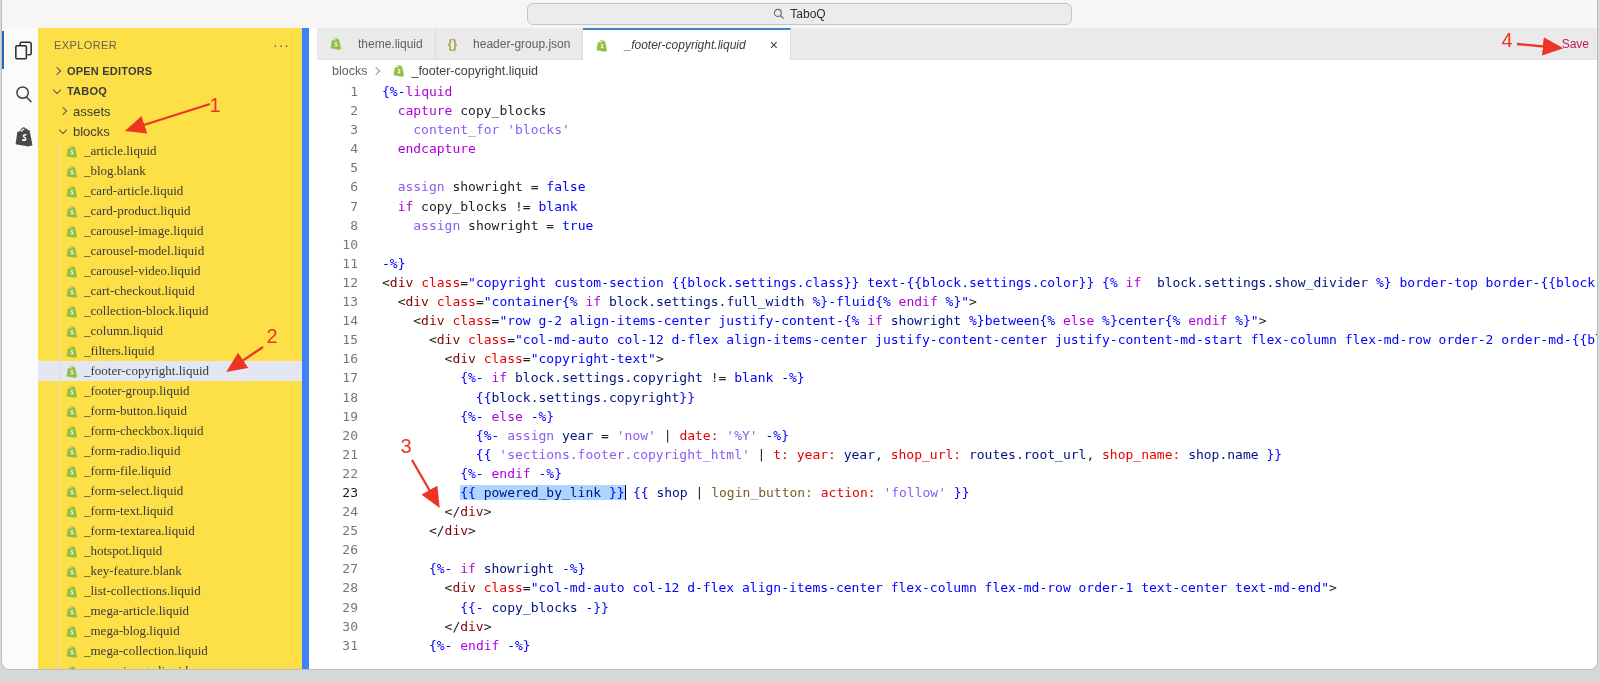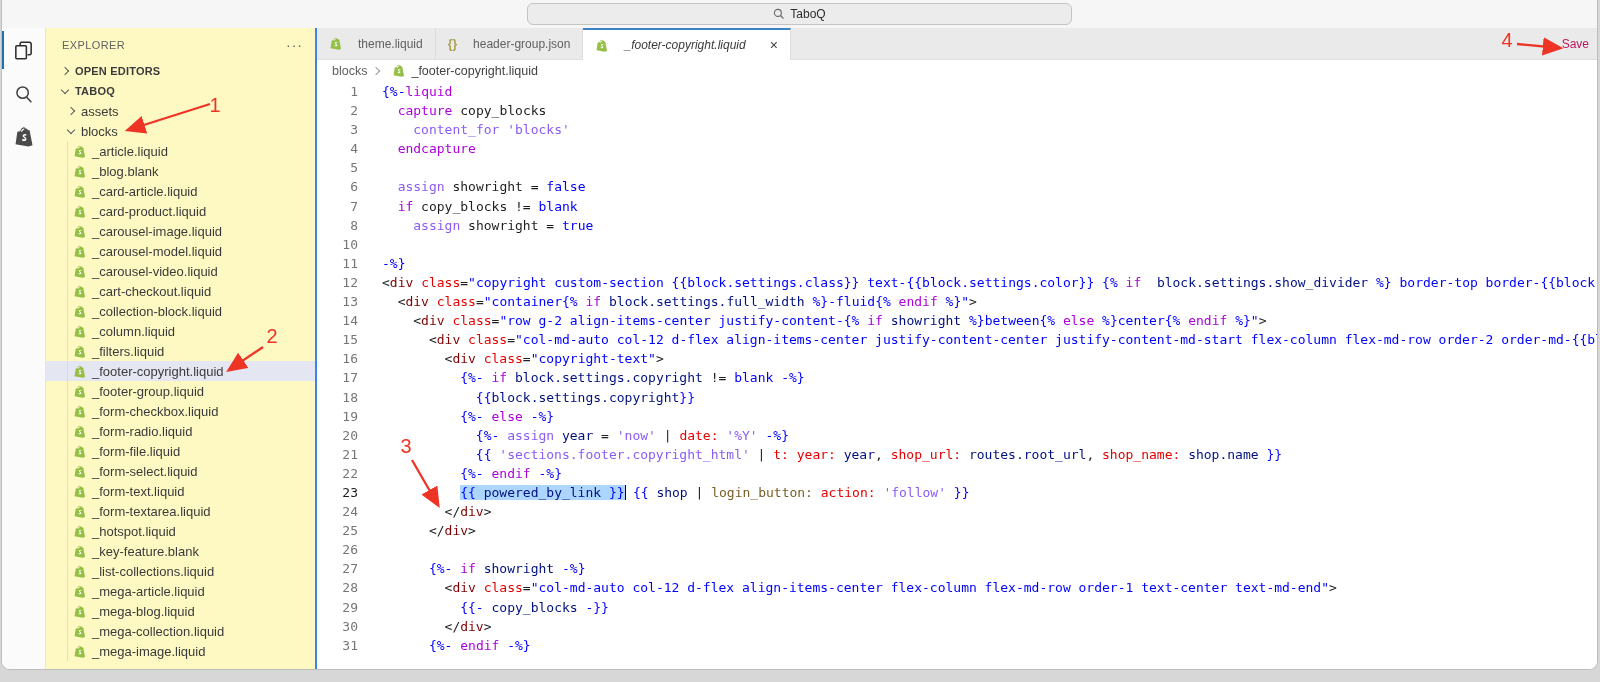--- a/index.html
+++ b/index.html
@@ -8,33 +8,33 @@
   .window:before{content:"";position:absolute;inset:0;border-radius:inherit;pointer-events:none;}
   
   .titlebar{position:absolute;left:0;top:0;right:0;height:28px;background:#f6f6f6;display:flex;align-items:center;justify-content:center;}
   .searchbox{width:543px;height:20px;background:#ececec;border:1px solid #c4c4c4;border-radius:6px;display:flex;align-items:center;justify-content:center;gap:5px;color:#2c2c2c;font-size:12px;}
   .searchbox svg{opacity:.75}
   
   .activitybar{position:absolute;left:0;top:28px;bottom:0;width:44px;background:#fbfbfb;border-right:1px solid #e5e5e5;box-sizing:border-box;}
   .ab-item{position:relative;height:44px;display:flex;align-items:center;justify-content:center;}
   .ab-item.active:before{content:"";position:absolute;left:0;top:3px;bottom:3px;width:2px;background:#1f6fb5;}
   
-  .sidebar{position:absolute;left:44px;top:28px;bottom:0;width:271px;background:#fef9c3;border-right:2px solid #3b82f6;box-sizing:border-box;font-size:13px;color:#3b3b3b;overflow:hidden;}
+  .sidebar{position:absolute;left:36px;top:28px;bottom:0;width:271px;background:#fde047;border-right:7px solid #3b82f6;box-sizing:border-box;font-size:13px;color:#3b3b3b;overflow:hidden;}
   .sb-header{height:33px;display:flex;align-items:center;padding:0 12px 0 16px;}
   .sb-title{font-size:11px;color:#616161;letter-spacing:.4px;flex:1;}
   .sb-actions{color:#616161;font-size:14px;letter-spacing:1px;cursor:pointer;}
   .sb-row{height:20px;display:flex;align-items:center;white-space:nowrap;}
   .sb-section{padding-left:16px;font-size:11px;font-weight:bold;color:#3b3b3b;letter-spacing:.2px;}
   .sb-folder{padding-left:22px;}
   .chev{display:inline-block;width:5px;height:5px;border-right:1.2px solid #5a5a5a;border-bottom:1.2px solid #5a5a5a;margin-right:7px;flex:0 0 auto;}
   .chev.right{transform:rotate(-45deg);}
   .chev.down{transform:rotate(45deg);margin-top:-3px;}
   .files{position:relative;}
   .files:before{content:"";position:absolute;left:21px;top:0;bottom:0;width:1px;background:#dcdcdc;}
-  .file-row{height:20px;display:flex;align-items:center;padding-left:27px;white-space:nowrap;cursor:pointer;}
+  .file-row{height:20px;display:flex;align-items:center;padding-left:27px;white-space:nowrap;cursor:pointer;font-family:Liberation Serif, serif;}
   .file-row.selected{background:#e4e6f1;}
   .file-row svg{margin-right:6px;flex:0 0 auto;}
   
   .editor{position:absolute;left:315px;top:28px;right:0;bottom:0;background:#fff;}
   .tabbar{position:absolute;left:0;top:0;right:0;height:32px;background:#eaeaea;border-bottom:1px solid #e0e0e0;display:flex;align-items:stretch;box-sizing:border-box;}
   .tab{display:flex;align-items:center;gap:16px;padding:0 12px;font-size:12px;color:#616161;border-right:1px solid #dcdcdc;background:#eaeaea;position:relative;cursor:pointer;}
   .tab.active{background:#fff;color:#3b3b3b;border-top:2px solid #3b82c6;box-sizing:border-box;margin-bottom:-1px;}
   .tab.active .tab-label{font-style:italic;}
   .tab-close{margin-left:8px;font-size:14px;color:#424242;line-height:1;}
   .json-icon{color:#a8a04c;font-weight:bold;font-size:12px;}
@@ -197,20 +197,27 @@
     <path fill="#fff" d="M9 5.5s-.5-.2-1-.2c-.9 0-1.6.5-1.6 1.3 0 .9 1.5 1 1.5 1.9 0 .3-.2.4-.5.4-.5 0-1.1-.4-1.1-.4l-.3 1s.5.5 1.4.5c1 0 1.6-.6 1.6-1.4 0-1-1.5-1.2-1.5-1.9 0-.2.1-.4.5-.4s.8.2.8.2L9 5.5z"></path>
   </svg>
           <span>_footer-copyright.liquid</span>
         </div>
         <div class="file-row">
           <svg width="13" height="13" viewBox="0 0 14 14">
     <path fill="#96bf48" d="M9.9 2.8c-.2-.6-.6-1.1-1.2-1.1l-.3.1C8 1.1 7.5.9 7.1.9 5.9 1 5.2 2.4 4.9 3.4l-1.6.5c-.4.1-.5.2-.5.6L1.7 12.1l8.6 1.5L13 12.9 11 2.6l-1.1.2zM7.8 2.1c-.6.2-1.2.6-1.6 1.6l-1 .3C5.5 3.1 6.1 1.8 7.1 1.7c.3 0 .5.2.7.4z"></path>
     <path fill="#fff" d="M9 5.5s-.5-.2-1-.2c-.9 0-1.6.5-1.6 1.3 0 .9 1.5 1 1.5 1.9 0 .3-.2.4-.5.4-.5 0-1.1-.4-1.1-.4l-.3 1s.5.5 1.4.5c1 0 1.6-.6 1.6-1.4 0-1-1.5-1.2-1.5-1.9 0-.2.1-.4.5-.4s.8.2.8.2L9 5.5z"></path>
   </svg>
           <span>_footer-group.liquid</span>
+        </div>
+        <div class="file-row">
+          <svg width="13" height="13" viewBox="0 0 14 14">
+    <path fill="#96bf48" d="M9.9 2.8c-.2-.6-.6-1.1-1.2-1.1l-.3.1C8 1.1 7.5.9 7.1.9 5.9 1 5.2 2.4 4.9 3.4l-1.6.5c-.4.1-.5.2-.5.6L1.7 12.1l8.6 1.5L13 12.9 11 2.6l-1.1.2zM7.8 2.1c-.6.2-1.2.6-1.6 1.6l-1 .3C5.5 3.1 6.1 1.8 7.1 1.7c.3 0 .5.2.7.4z"></path>
+    <path fill="#fff" d="M9 5.5s-.5-.2-1-.2c-.9 0-1.6.5-1.6 1.3 0 .9 1.5 1 1.5 1.9 0 .3-.2.4-.5.4-.5 0-1.1-.4-1.1-.4l-.3 1s.5.5 1.4.5c1 0 1.6-.6 1.6-1.4 0-1-1.5-1.2-1.5-1.9 0-.2.1-.4.5-.4s.8.2.8.2L9 5.5z"></path>
+  </svg>
+          <span>_form-button.liquid</span>
         </div>
         <div class="file-row">
           <svg width="13" height="13" viewBox="0 0 14 14">
     <path fill="#96bf48" d="M9.9 2.8c-.2-.6-.6-1.1-1.2-1.1l-.3.1C8 1.1 7.5.9 7.1.9 5.9 1 5.2 2.4 4.9 3.4l-1.6.5c-.4.1-.5.2-.5.6L1.7 12.1l8.6 1.5L13 12.9 11 2.6l-1.1.2zM7.8 2.1c-.6.2-1.2.6-1.6 1.6l-1 .3C5.5 3.1 6.1 1.8 7.1 1.7c.3 0 .5.2.7.4z"></path>
     <path fill="#fff" d="M9 5.5s-.5-.2-1-.2c-.9 0-1.6.5-1.6 1.3 0 .9 1.5 1 1.5 1.9 0 .3-.2.4-.5.4-.5 0-1.1-.4-1.1-.4l-.3 1s.5.5 1.4.5c1 0 1.6-.6 1.6-1.4 0-1-1.5-1.2-1.5-1.9 0-.2.1-.4.5-.4s.8.2.8.2L9 5.5z"></path>
   </svg>
           <span>_form-checkbox.liquid</span>
         </div>
         <div class="file-row">
           <svg width="13" height="13" viewBox="0 0 14 14">

